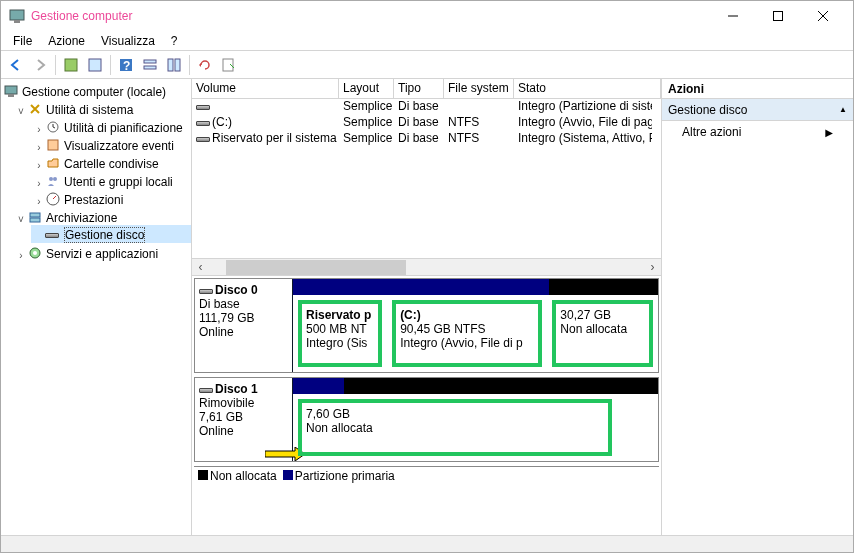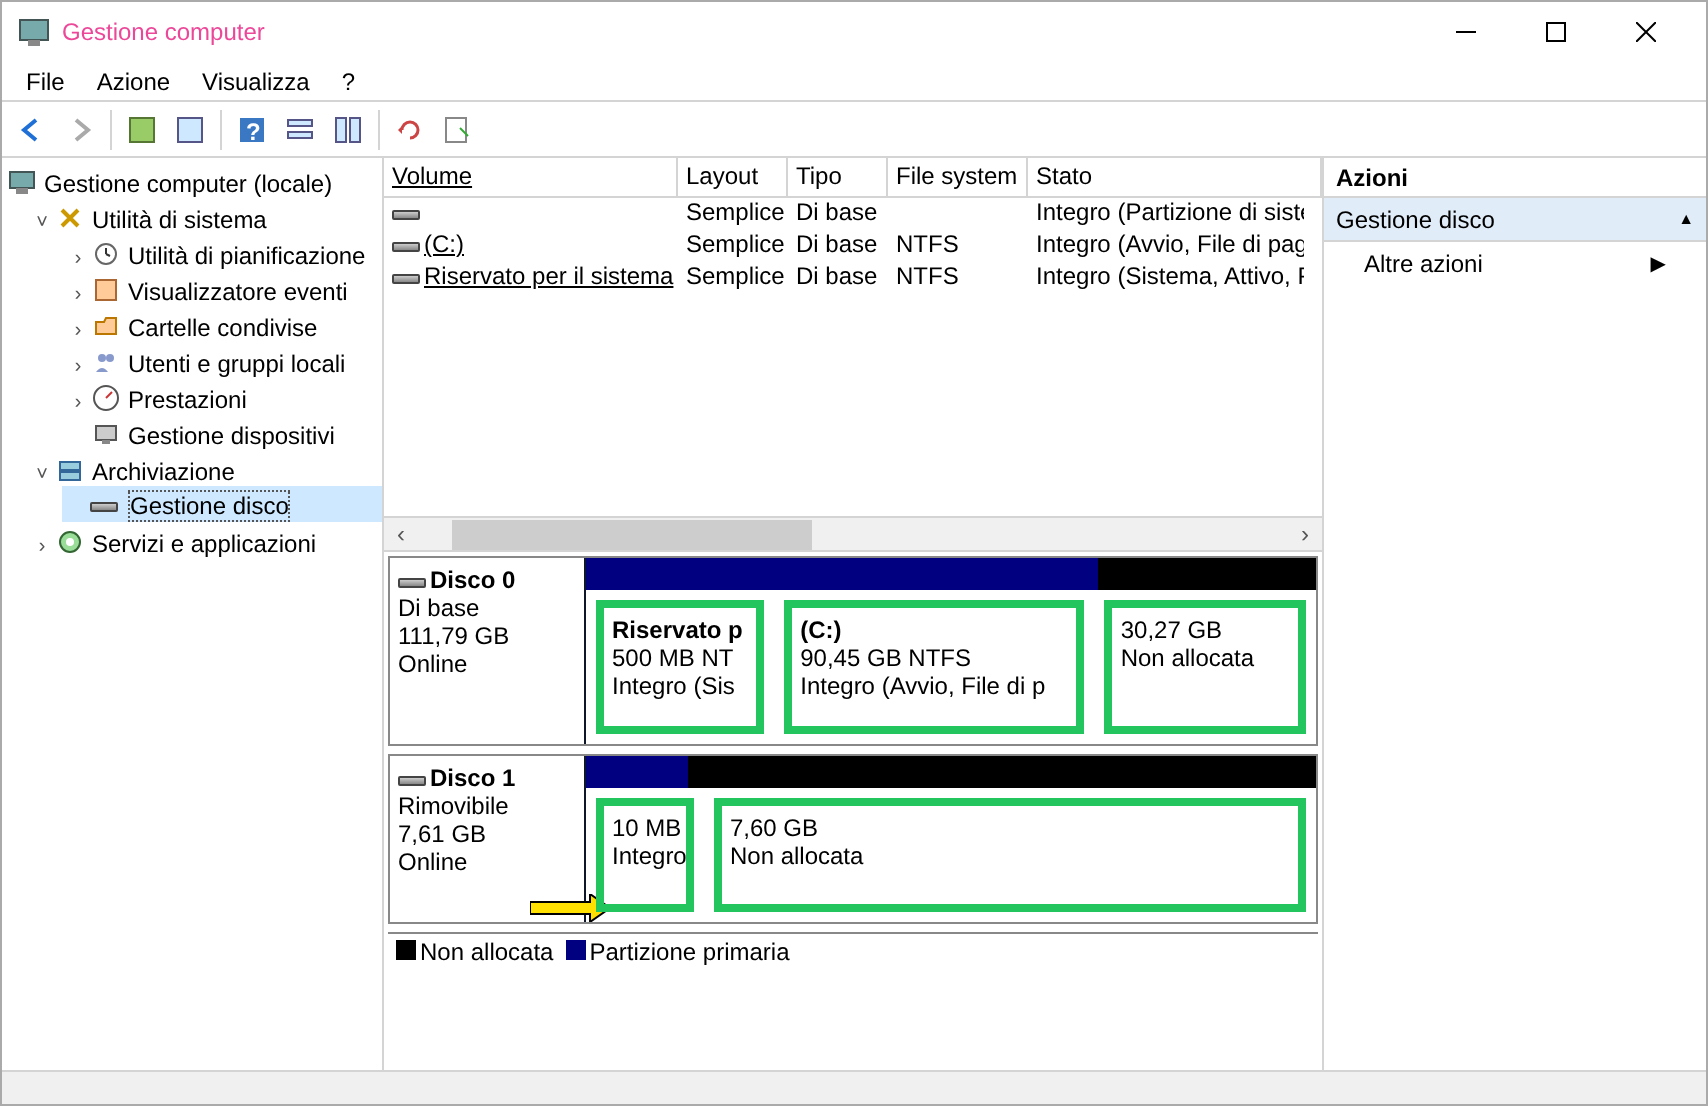--- a/index.html
+++ b/index.html
@@ -28,21 +28,21 @@
 .indent1 { margin-left: 12px; }
 .indent2 { margin-left: 30px; }
 
 .center-pane { flex: 1; display: flex; flex-direction: column; border-right: 1px solid #d4d4d4; }
 .vol-table { border-bottom: 1px solid #d4d4d4; flex-shrink: 0; }
 .vol-header { display: flex; height: 20px; }
 .vol-header div { border-right: 1px solid #d4d4d4; border-bottom: 1px solid #d4d4d4; padding: 2px 4px; background: #fff; }
 .vol-body { height: 176px; overflow: hidden; position: relative; }
 .vol-row { display: flex; height: 16px; }
 .vol-row div { padding: 0 4px; white-space: nowrap; overflow: hidden; }
-.col-vol { width: 147px; text-decoration: underline; } .col-layout { width: 55px; } .col-type { width: 50px; } .col-fs { width: 70px; } .col-state { width: 138px; }
+.col-vol { width: 147px; } .col-layout { width: 55px; } .col-type { width: 50px; } .col-fs { width: 70px; } .col-state { width: 138px; }
 
 .scroll-hint { position: absolute; bottom: 0; left: 0; right: 0; height: 17px; background: #f0f0f0; border-top: 1px solid #d4d4d4; display:flex; align-items:center; }
 .scroll-hint .thumb { width: 180px; height: 15px; background: #cdcdcd; margin-left: 17px; }
 .scroll-hint .arrow { width: 17px; height: 17px; display:flex; align-items:center; justify-content:center; color:#555; }
 
 .disk-panel { flex: 1; overflow: hidden; padding: 2px; }
 .disk-row { display: flex; border: 1px solid #888; margin-bottom: 4px; height: 95px; }
 .disk-info { width: 98px; border-right: 1px solid #0f172a; padding: 4px; }
 .disk-info .name { font-weight: bold; }
 .disk-layout { flex: 1; display: flex; flex-direction: column; }
@@ -224,30 +224,20 @@
     </div>
     <div class="tree-item indent2">
       <span class="expander">›</span>
       <span class="tree-icon">
           <svg width="14" height="14">
             <circle cx="7" cy="7" r="6" fill="none" stroke="#555"></circle>
             <path d="M7 7 L10 4" stroke="#c33"></path>
           </svg>
         </span>
       <span>Prestazioni</span>
-    </div>
-    <div class="tree-item indent2">
-      <span class="expander"></span>
-      <span class="tree-icon">
-          <svg width="14" height="14">
-            <rect x="2" y="3" width="10" height="7" fill="#ccc" stroke="#555"></rect>
-            <rect x="5" y="10" width="4" height="2" fill="#888"></rect>
-          </svg>
-        </span>
-      <span>Gestione dispositivi</span>
     </div>
     <div class="tree-item indent1">
       <span class="expander">˅</span>
       <span class="tree-icon">
           <svg width="14" height="14">
             <rect x="2" y="3" width="10" height="4" fill="#9cd" stroke="#369"></rect>
             <rect x="2" y="8" width="10" height="4" fill="#9cd" stroke="#369"></rect>
           </svg>
         </span>
       <span>Archiviazione</span>
@@ -354,24 +344,20 @@
           <svg class="arrow-annotation" viewBox="0 0 40 14">
               <path d="M0 4 L30 4 L30 0 L40 7 L30 14 L30 10 L0 10 Z" fill="#ffe000" stroke="#000"></path>
             </svg>
         </div>
         <div class="disk-layout">
           <div class="disk-bar">
             <div class="bar-seg" style="width:14%;background:#000080"></div>
             <div class="bar-seg" style="width:86%;background:#000"></div>
           </div>
           <div class="disk-parts">
-            <div class="part-box" style="width:14%">
-              <div>10 MB</div>
-              <div>Integro</div>
-            </div>
             <div class="part-box" style="width:86%">
               <div>7,60 GB</div>
               <div>Non allocata</div>
             </div>
           </div>
         </div>
       </div>
 
       <div class="legend">
         <span><span class="legend-sq" style="background:#000"></span><span>Non allocata</span></span>

